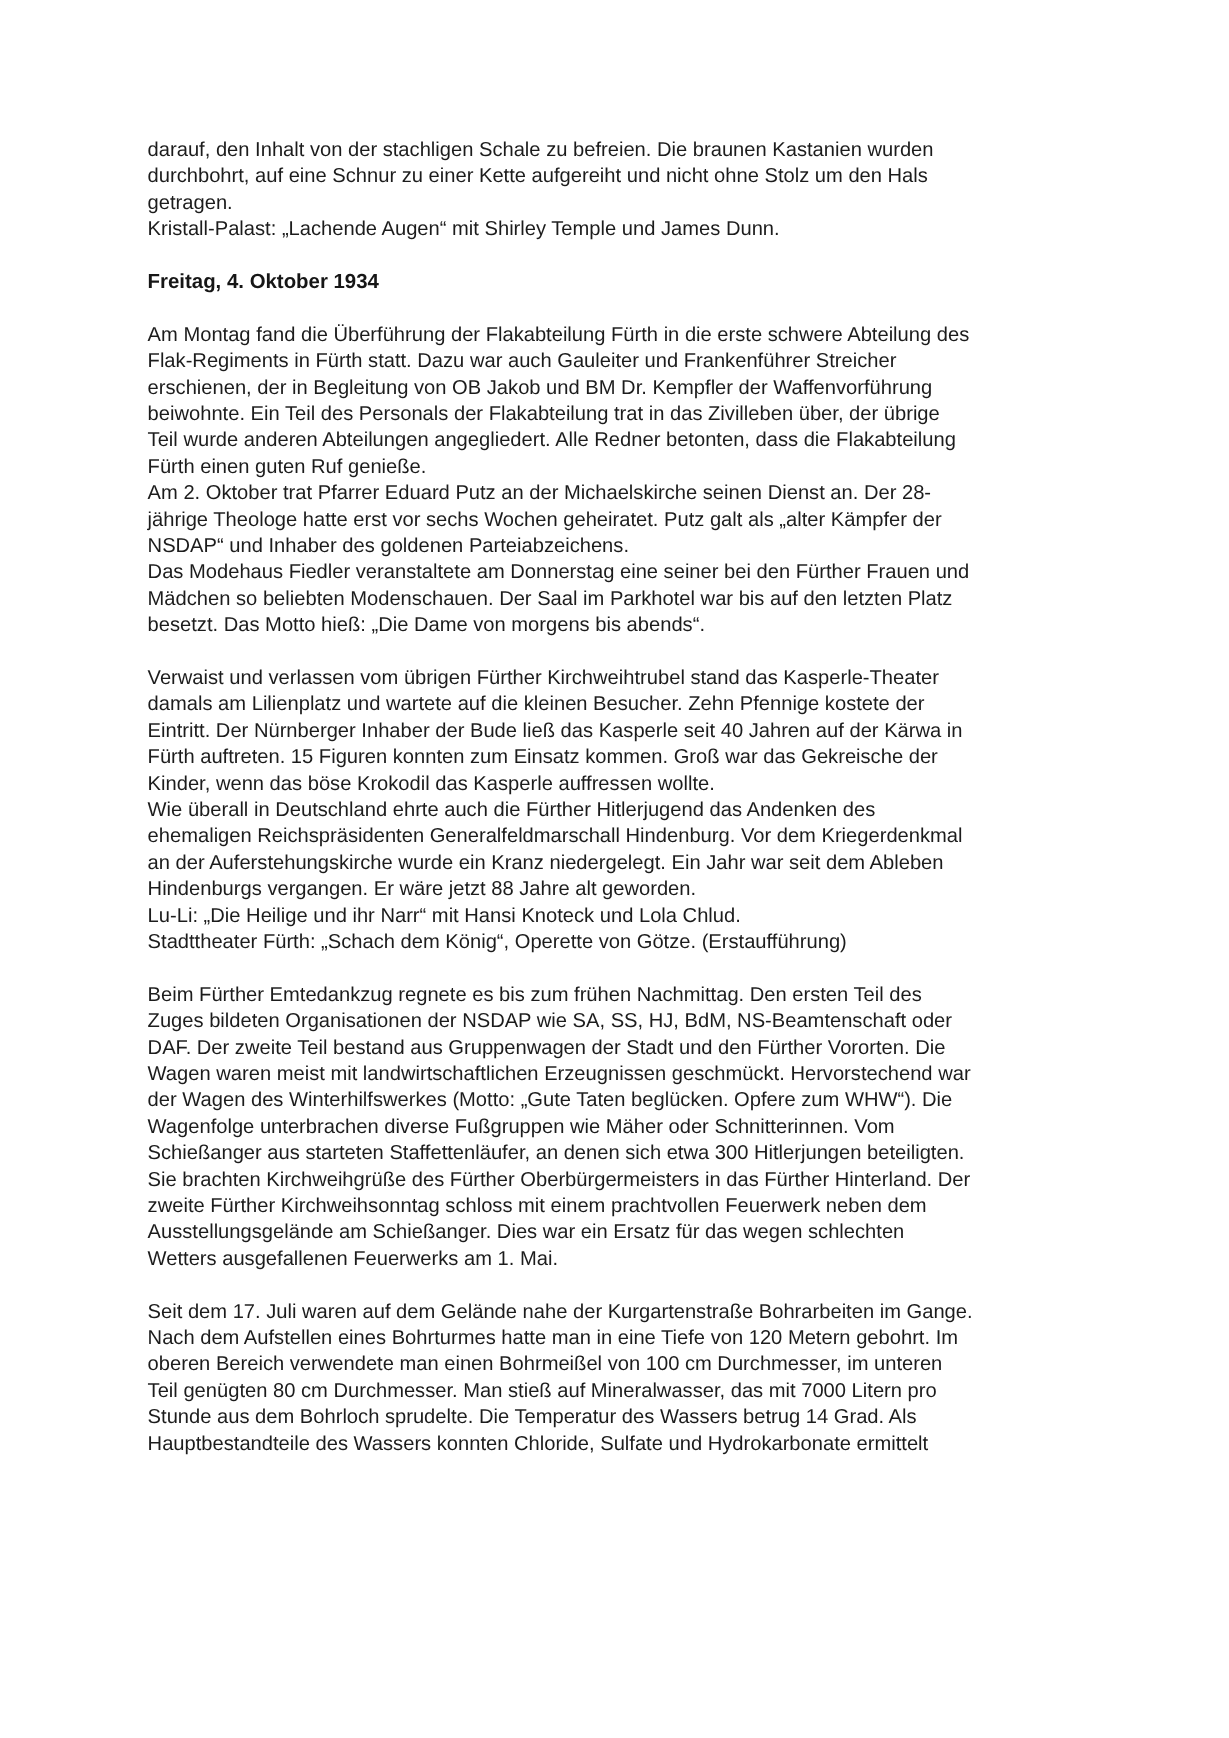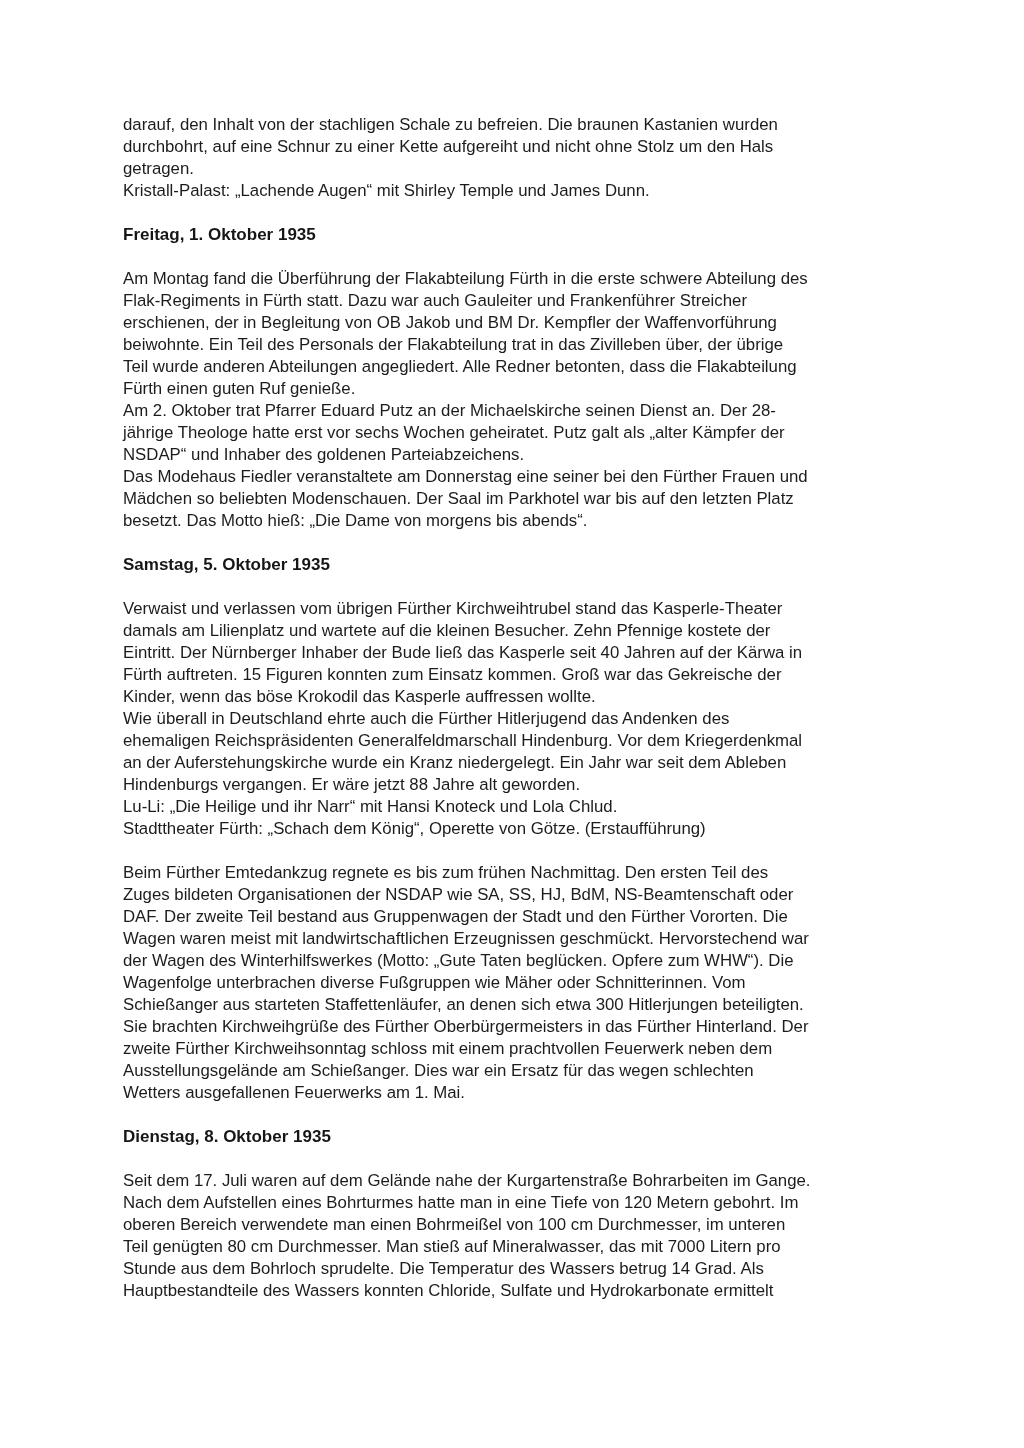--- a/index.html
+++ b/index.html
@@ -37,34 +37,33 @@
   }
 </style>
 </head>
 <body>
 
 <div class="page">
   <p class="para">darauf, den Inhalt von der stachligen Schale zu befreien. Die braunen Kastanien wurden
 durchbohrt, auf eine Schnur zu einer Kette aufgereiht und nicht ohne Stolz um den Hals
 getragen.
 Kristall-Palast: „Lachende Augen“ mit Shirley Temple und James Dunn.</p>
-  <h2 class="heading">Freitag, 1. Oktober 1935</h2>
+  <h2 class="heading">Freitag, 4. Oktober 1934</h2>
   <p class="para">Am Montag fand die Überführung der Flakabteilung Fürth in die erste schwere Abteilung des
 Flak-Regiments in Fürth statt. Dazu war auch Gauleiter und Frankenführer Streicher
 erschienen, der in Begleitung von OB Jakob und BM Dr. Kempfler der Waffenvorführung
 beiwohnte. Ein Teil des Personals der Flakabteilung trat in das Zivilleben über, der übrige
 Teil wurde anderen Abteilungen angegliedert. Alle Redner betonten, dass die Flakabteilung
 Fürth einen guten Ruf genieße.
 Am 2. Oktober trat Pfarrer Eduard Putz an der Michaelskirche seinen Dienst an. Der 28-
 jährige Theologe hatte erst vor sechs Wochen geheiratet. Putz galt als „alter Kämpfer der
 NSDAP“ und Inhaber des goldenen Parteiabzeichens.
 Das Modehaus Fiedler veranstaltete am Donnerstag eine seiner bei den Fürther Frauen und
 Mädchen so beliebten Modenschauen. Der Saal im Parkhotel war bis auf den letzten Platz
 besetzt. Das Motto hieß: „Die Dame von morgens bis abends“.</p>
-  <h2 class="heading">Samstag, 5. Oktober 1935</h2>
   <p class="para">Verwaist und verlassen vom übrigen Fürther Kirchweihtrubel stand das Kasperle-Theater
 damals am Lilienplatz und wartete auf die kleinen Besucher. Zehn Pfennige kostete der
 Eintritt. Der Nürnberger Inhaber der Bude ließ das Kasperle seit 40 Jahren auf der Kärwa in
 Fürth auftreten. 15 Figuren konnten zum Einsatz kommen. Groß war das Gekreische der
 Kinder, wenn das böse Krokodil das Kasperle auffressen wollte.
 Wie überall in Deutschland ehrte auch die Fürther Hitlerjugend das Andenken des
 ehemaligen Reichspräsidenten Generalfeldmarschall Hindenburg. Vor dem Kriegerdenkmal
 an der Auferstehungskirche wurde ein Kranz niedergelegt. Ein Jahr war seit dem Ableben
 Hindenburgs vergangen. Er wäre jetzt 88 Jahre alt geworden.
 Lu-Li: „Die Heilige und ihr Narr“ mit Hansi Knoteck und Lola Chlud.
@@ -73,20 +72,19 @@
 Zuges bildeten Organisationen der NSDAP wie SA, SS, HJ, BdM, NS-Beamtenschaft oder
 DAF. Der zweite Teil bestand aus Gruppenwagen der Stadt und den Fürther Vororten. Die
 Wagen waren meist mit landwirtschaftlichen Erzeugnissen geschmückt. Hervorstechend war
 der Wagen des Winterhilfswerkes (Motto: „Gute Taten beglücken. Opfere zum WHW“). Die
 Wagenfolge unterbrachen diverse Fußgruppen wie Mäher oder Schnitterinnen. Vom
 Schießanger aus starteten Staffettenläufer, an denen sich etwa 300 Hitlerjungen beteiligten.
 Sie brachten Kirchweihgrüße des Fürther Oberbürgermeisters in das Fürther Hinterland. Der
 zweite Fürther Kirchweihsonntag schloss mit einem prachtvollen Feuerwerk neben dem
 Ausstellungsgelände am Schießanger. Dies war ein Ersatz für das wegen schlechten
 Wetters ausgefallenen Feuerwerks am 1. Mai.</p>
-  <h2 class="heading">Dienstag, 8. Oktober 1935</h2>
   <p class="para">Seit dem 17. Juli waren auf dem Gelände nahe der Kurgartenstraße Bohrarbeiten im Gange.
 Nach dem Aufstellen eines Bohrturmes hatte man in eine Tiefe von 120 Metern gebohrt. Im
 oberen Bereich verwendete man einen Bohrmeißel von 100 cm Durchmesser, im unteren
 Teil genügten 80 cm Durchmesser. Man stieß auf Mineralwasser, das mit 7000 Litern pro
 Stunde aus dem Bohrloch sprudelte. Die Temperatur des Wassers betrug 14 Grad. Als
 Hauptbestandteile des Wassers konnten Chloride, Sulfate und Hydrokarbonate ermittelt</p>
 </div>
 
 </body></html>

